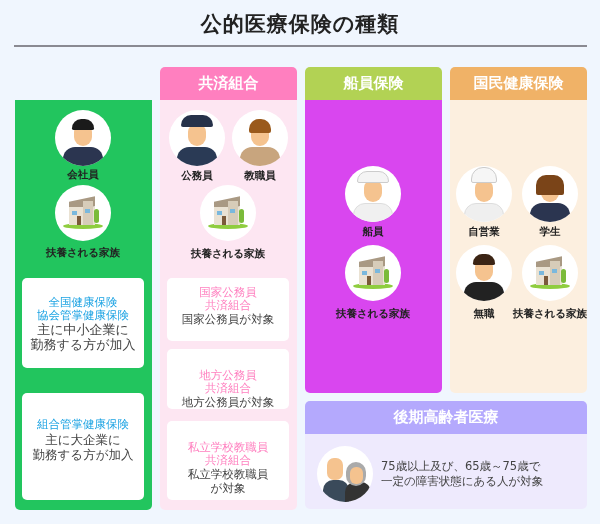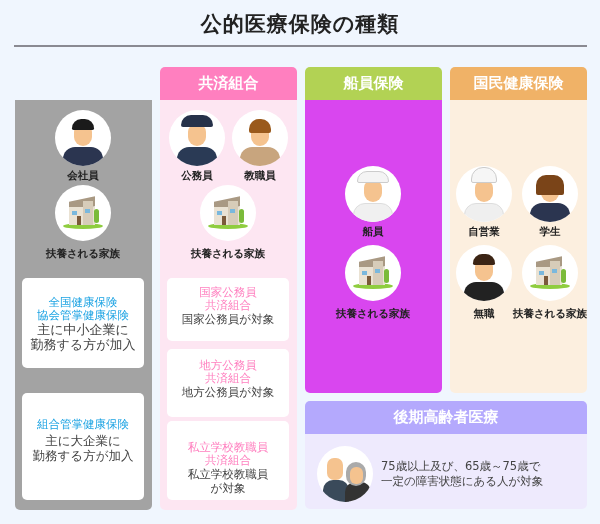--- a/index.html
+++ b/index.html
@@ -2,21 +2,21 @@
 <html><head>
 <meta charset="utf-8">
 <style>
   * { box-sizing: border-box; margin: 0; padding: 0; }
   body { width: 600px; height: 524px; background: #f0f6fe; font-family: "DejaVu Sans", "Liberation Sans", sans-serif; position: relative; overflow: hidden; }
   .title { position: absolute; top: 10px; left: 0; width: 600px; text-align: center; font-size: 21px; font-weight: bold; color: #222; letter-spacing: 1px; }
   .rule { position: absolute; top: 45px; left: 14px; width: 573px; height: 2px; background: #8a8a92; }
   .col { position: absolute; top: 67px; width: 137px; border-radius: 5px; overflow: hidden; }
   .col .hd { height: 33px; color: #fff; font-size: 15px; font-weight: bold; text-align: center; line-height: 33px; }
   .col .bd { position: absolute; top: 33px; left: 0; right: 0; bottom: 0; }
-  .c1 { left: 15px; height: 443px; } .c1 .hd { background: #1ca3e3; } .c1 .bd { background: #a3a3a3; }
+  .c1 { left: 15px; height: 443px; } .c1 .hd { background: #1ca3e3; } .c1 .bd { background: #22c55e; font-family: Liberation Serif, serif; }
   .c2 { left: 160px; height: 443px; } .c2 .hd { background: #ff7fbf; } .c2 .bd { background: #fde6f2; }
   .c3 { left: 305px; height: 326px; } .c3 .hd { background: #b2d254; } .c3 .bd { background: #d946ef; padding-left: 24px; }
   .c4 { left: 450px; height: 326px; } .c4 .hd { background: #f0b267; } .c4 .bd { background: #fcefdf; padding-left: 48px; }
   .person { position: absolute; width: 64px; text-align: center; }
   .avatar { width: 56px; height: 56px; border-radius: 50%; background: #fff; margin: 0 auto; position: relative; overflow: hidden; }
   .plabel { font-size: 10.5px; font-weight: bold; color: #222; line-height: 12px; margin-top: 3px; }
   .face { position: absolute; left: 19px; top: 14px; width: 18px; height: 22px; background: #f5c38f; border-radius: 8px 8px 9px 9px; }
   .hair { position: absolute; left: 17px; top: 9px; width: 22px; height: 11px; border-radius: 10px 10px 2px 2px; }
   .body { position: absolute; left: 8px; top: 37px; width: 40px; height: 22px; border-radius: 12px 12px 0 0; }
   .house-roof { position: absolute; left: 14px; top: 14px; width: 26px; height: 10px; background: #a99983; transform: skewY(-12deg); }
@@ -107,21 +107,21 @@
           <div class="door"></div>
           <div class="tree"></div>
       </div>
       <div class="plabel" style="width:90px;margin-left:-13px;margin-top:6px;">扶養される家族</div>
     </div>
     <div class="card" style="top:178px;height:63px;padding-top:8px;">
       <div class="ct pink">国家公務員</div>
       <div class="ct pink">共済組合</div>
       <div class="cd">国家公務員が対象</div>
     </div>
-    <div class="card" style="top:249px;height:68px;padding-top:10px;">
+    <div class="card" style="top:249px;height:60px;padding-top:20px;">
       <div class="ct pink">地方公務員</div>
       <div class="ct pink">共済組合</div>
       <div class="cd">地方公務員が対象</div>
     </div>
     <div class="card" style="top:321px;height:79px;padding-top:20px;">
       <div class="ct pink">私立学校教職員</div>
       <div class="ct pink">共済組合</div>
       <div class="cd">私立学校教職員</div>
       <div class="cd">が対象</div>
     </div>

